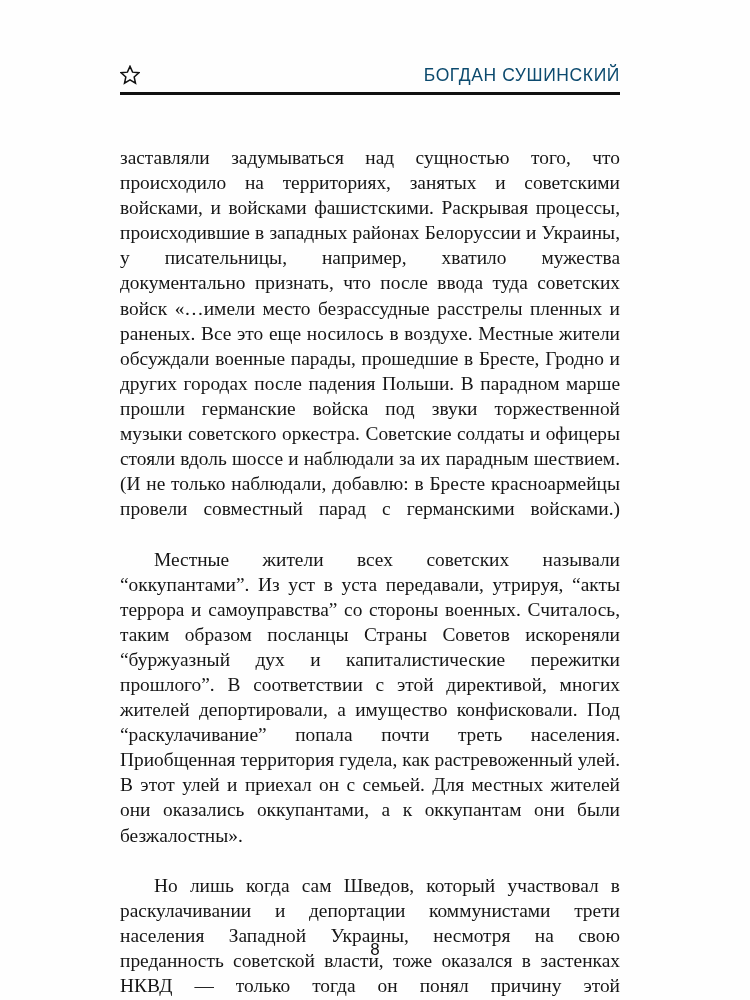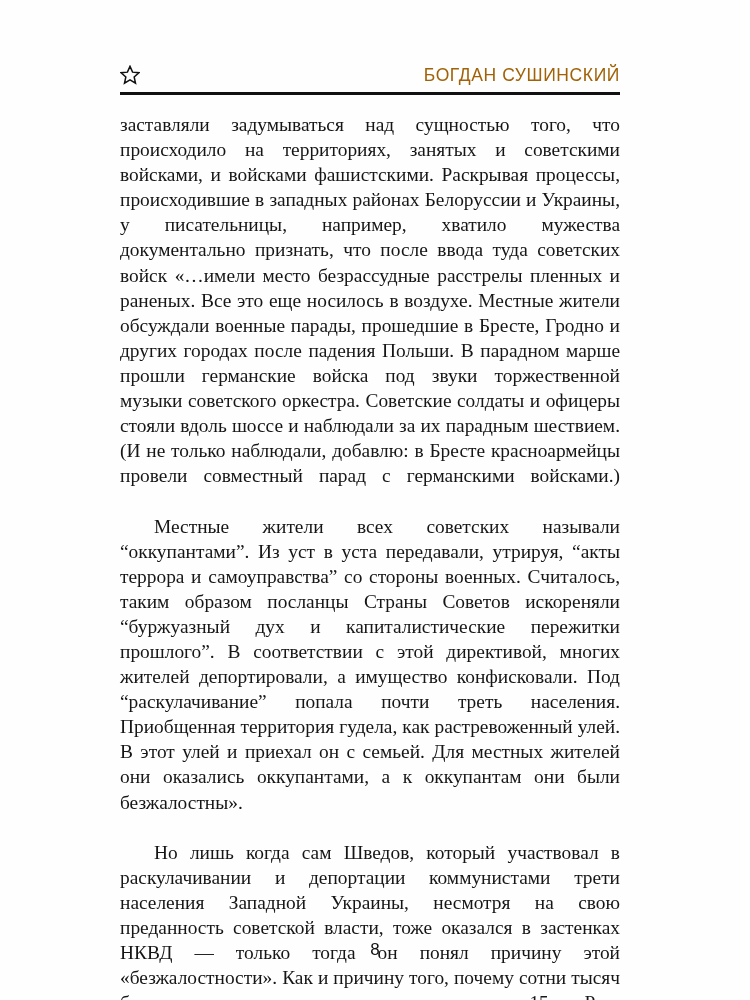--- a/index.html
+++ b/index.html
@@ -41,21 +41,21 @@
     height: 20px;
     flex: 0 0 auto;
     margin-left: 0px;
   }
   .header-star svg { display: block; }
 
   .header-author {
     font-family: "Liberation Sans", "DejaVu Sans", sans-serif;
     font-size: 17.5px;
     letter-spacing: 0.6px;
-    color: #a16207;
+    color: #0c4a6e;
     white-space: nowrap;
     text-align: left;
     font-weight: 400;
   }
 
   .header-rule {
     position: absolute;
     left: 120px;
     top: 92px;
     width: 500px;
@@ -78,20 +78,21 @@
     -webkit-hyphens: none;
   }
 
   .body-text p {
     margin: 0;
     text-indent: 34px;
     text-align: justify;
   }
   .body-text p.no-indent {
     text-indent: 0;
+    margin-top: 33px;
   }
   
   .body-text p:last-child {
     text-align: justify;
   }
 
   
   .body-text p.continues {
     text-align: justify;
   }

